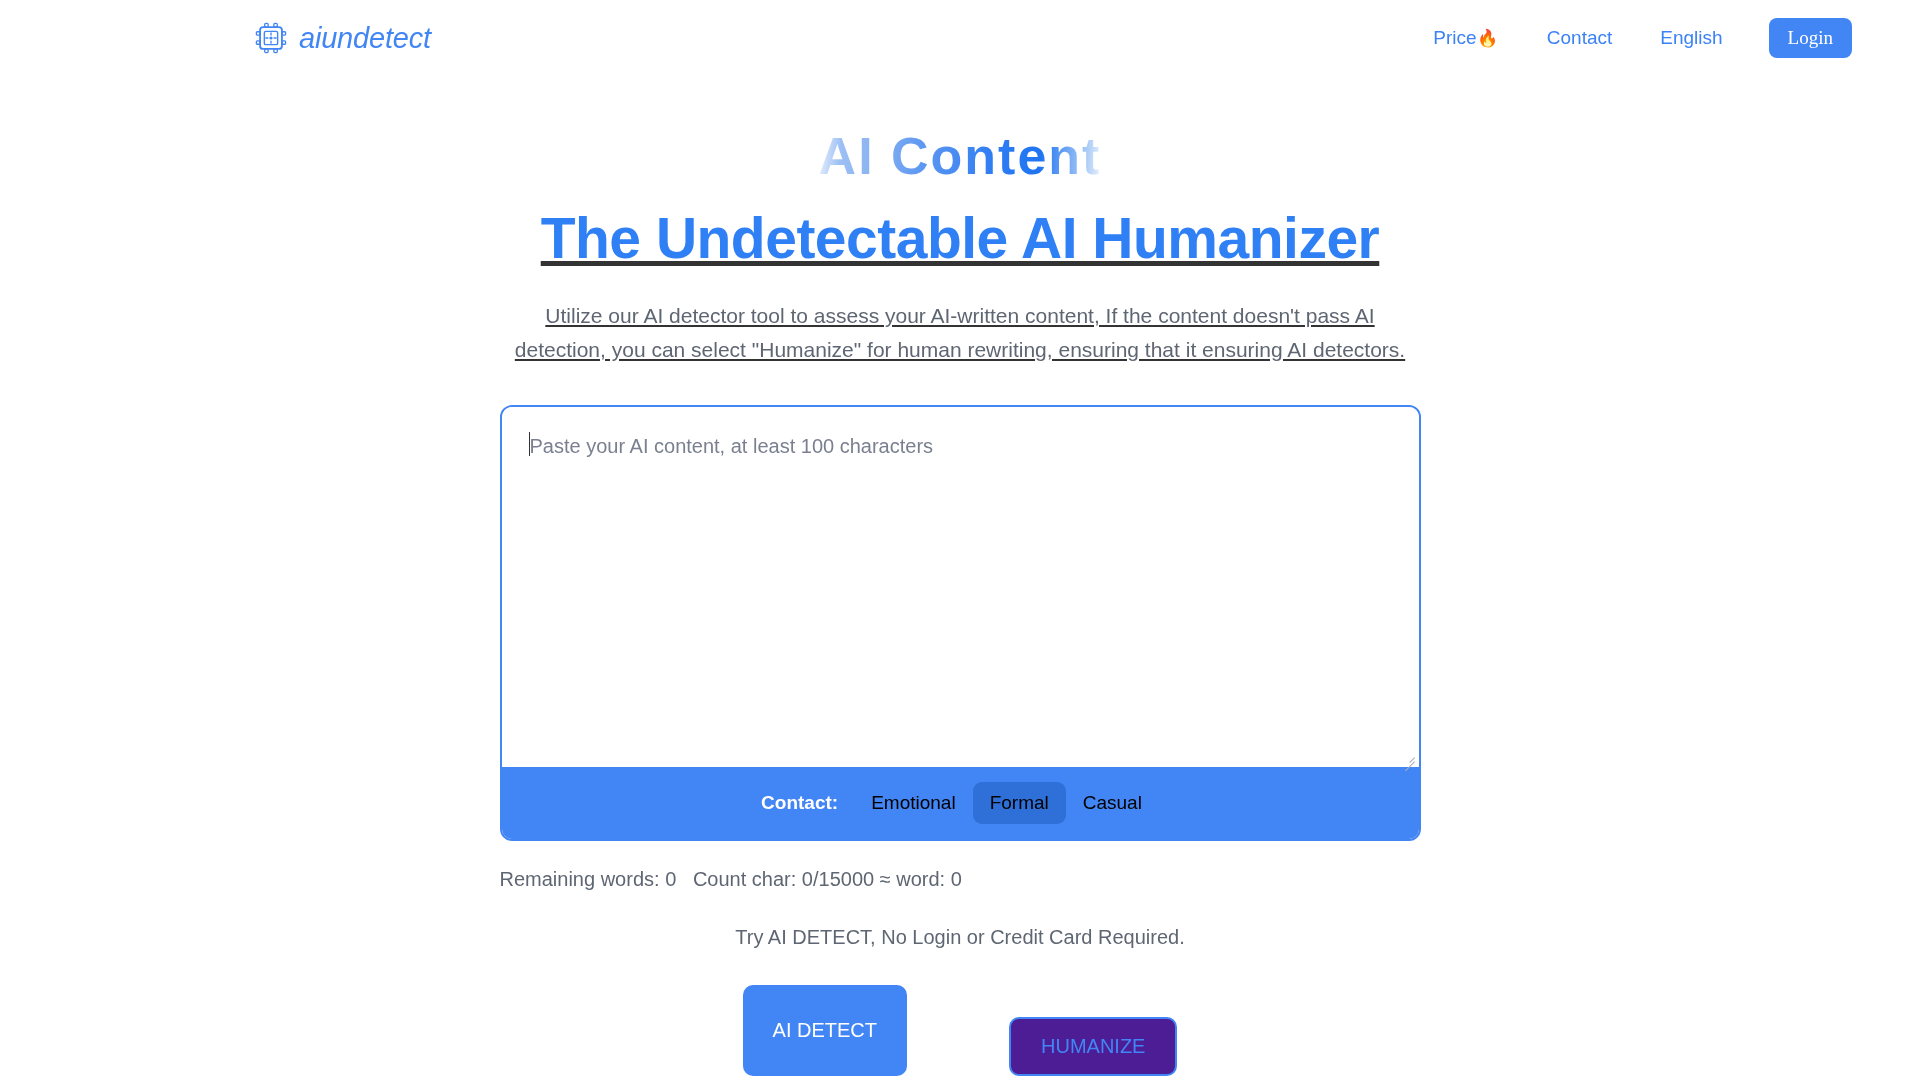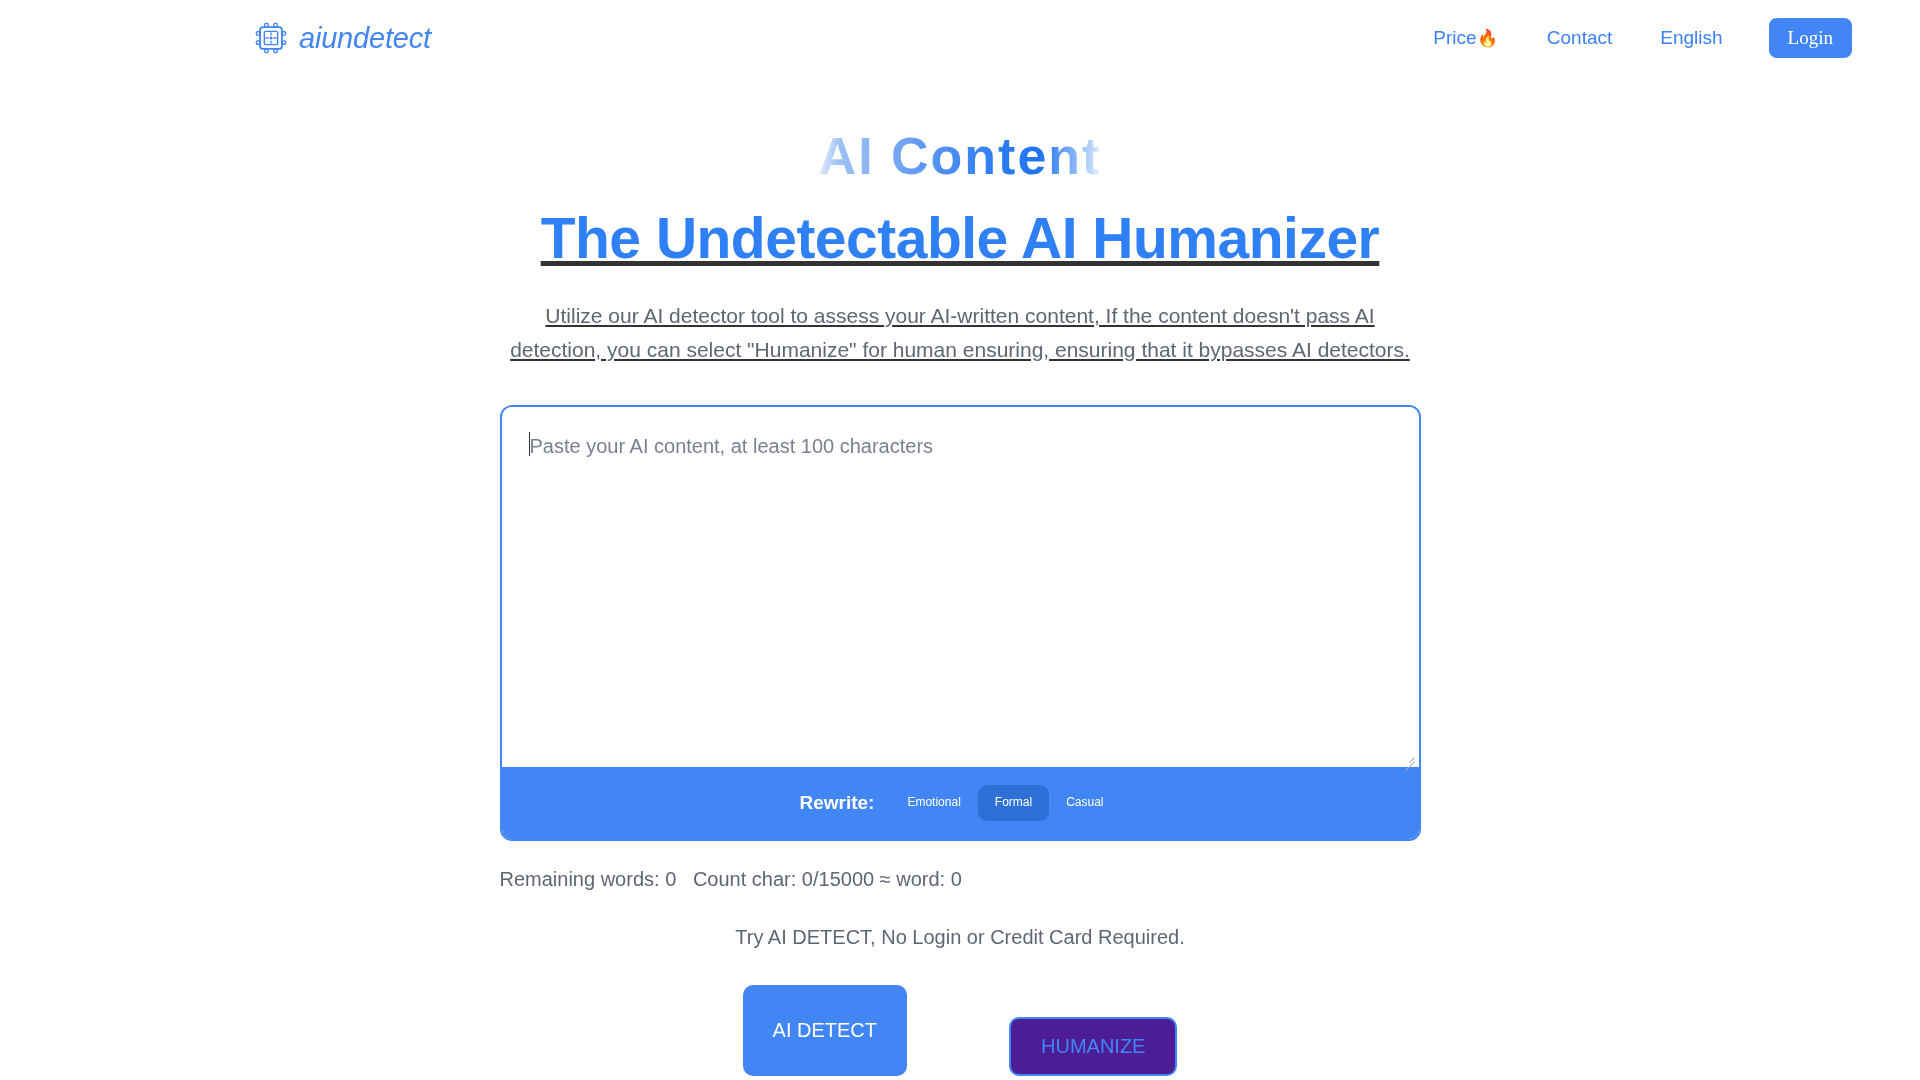--- a/index.html
+++ b/index.html
@@ -213,22 +213,22 @@
   .rewrite-label {
     color: #ffffff;
     font-size: 19px;
     font-weight: 700;
     margin-right: 16px;
   }
 
   .tone-btn {
     background: transparent;
     border: none;
-    color: #ffffff;
-    font-size: 12px;
+    color: #000000;
+    font-size: 19px;
     font-family: inherit;
     padding: 11px 17px;
     border-radius: 9px;
     cursor: pointer;
     line-height: 1.1;
   }
 
   .tone-btn.is-active {
     background: #2f6fd8;
   }
@@ -311,34 +311,34 @@
     <a class="nav-link" href="#">Contact</a>
     <a class="nav-link" href="#">English</a>
     <button class="login-btn">Login</button>
   </nav>
 
 </header>
 
 <section class="hero">
   <h2 class="eyebrow">AI  Content</h2>
   <h1 class="headline">The Undetectable AI Humanizer</h1>
-  <p class="lede">Utilize our AI detector tool to assess your AI-written content, If the content doesn't pass AI detection, you can select "Humanize" for human ensuring, ensuring that it bypasses AI detectors.</p>
+  <p class="lede">Utilize our AI detector tool to assess your AI-written content, If the content doesn't pass AI detection, you can select "Humanize" for human rewriting, ensuring that it ensuring AI detectors.</p>
 </section>
 
 <section class="editor-wrap">
   <div class="editor-card">
 
     <div class="editor-area">
       <textarea class="editor-text" placeholder="Paste your AI content, at least 100 characters" style=""></textarea>
       <span class="caret"></span>
       <span class="resize-grip"></span>
     </div>
 
     <div class="rewrite-bar">
-      <span class="rewrite-label">Rewrite:</span>
+      <span class="rewrite-label">Contact:</span>
       <button class="tone-btn">Emotional</button>
       <button class="tone-btn is-active">Formal</button>
       <button class="tone-btn">Casual</button>
     </div>
 
   </div>
 
   <div class="counts">Remaining words: 0   Count char: 0/15000 ≈ word: 0</div>
   <div class="try-note">Try AI DETECT, No Login or Credit Card Required.</div>
 

